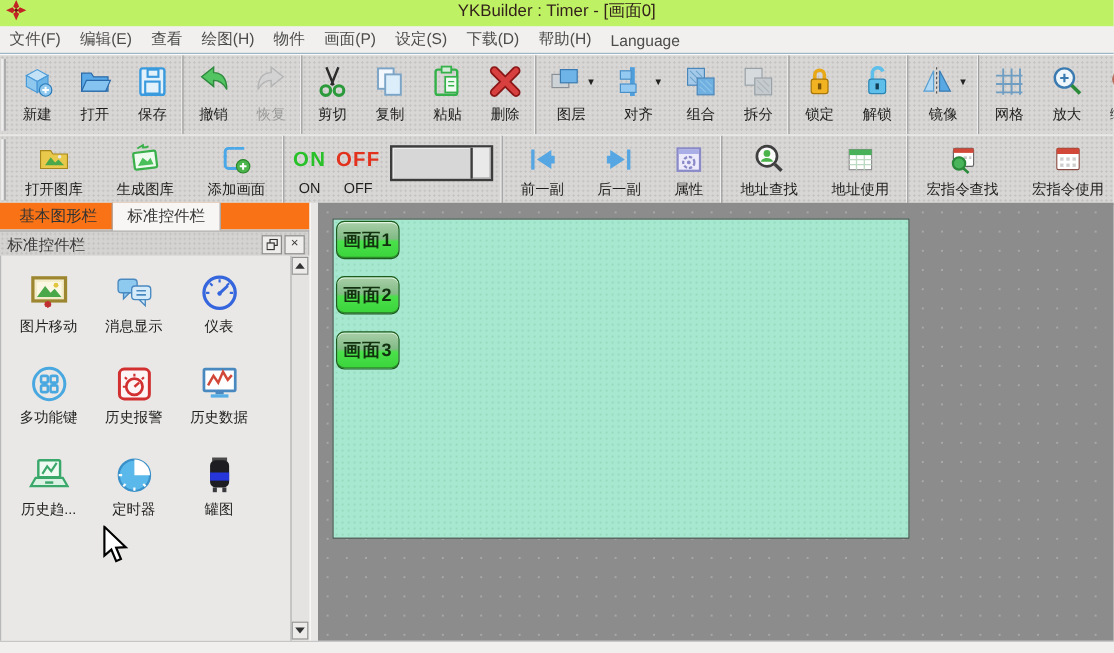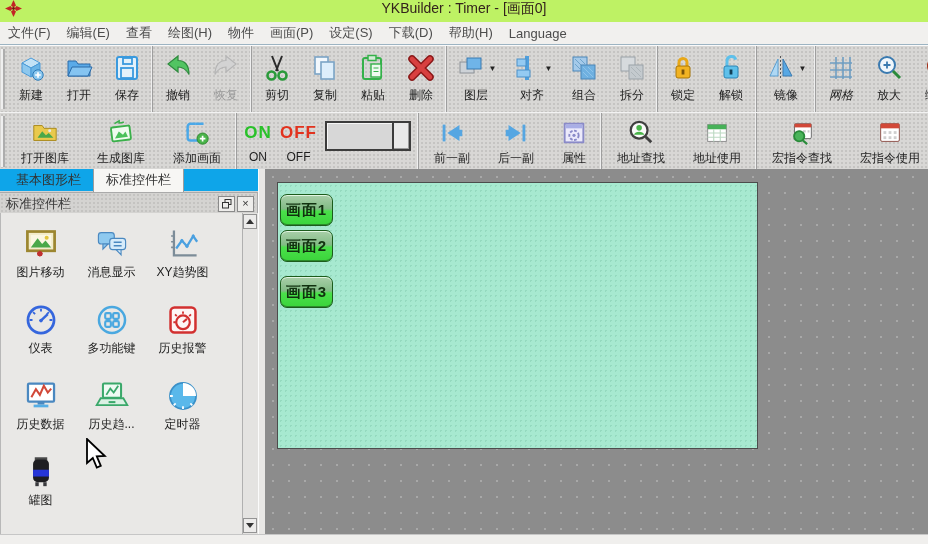--- a/index.html
+++ b/index.html
@@ -26,21 +26,21 @@
   .tb-label{font-size:12px;color:#1e1e1e;white-space:nowrap;}
   .tb-item.disabled .tb-label{color:#9b9b9b;}
   .onoff{font-weight:bold;font-size:17px;letter-spacing:1px;}
   .onoff.on{color:#29c129;}
   .onoff.off{color:#e2321e;}
   .slider-ctl{width:82px;height:26px;margin:8px 6px 0;background:#d7d7d7;border:2px solid #3c3c3c;
               box-shadow:inset 1px 1px 0 #f6f6f6;position:relative;align-self:flex-start;}
   .slider-handle{position:absolute;top:0;right:0;width:15px;height:100%;background:#e9e9e9;
                  border-left:2px solid #3c3c3c;box-shadow:inset -1px -1px 0 #9a9a9a;}
   .leftcol{position:absolute;top:169px;left:0;width:258px;bottom:9px;background:#ebeae8;}
-  .tabrow{height:22px;background:#0ea5e9;display:flex;align-items:flex-start;padding-left:4px;border-bottom:1px solid #d2d2d2;}
+  .tabrow{height:22px;background:#f97316;display:flex;align-items:flex-start;padding-left:4px;border-bottom:1px solid #d2d2d2;}
   .tab{font-size:13px;color:#333;padding:2px 12px 3px;border-right:1px solid #9c9c9c;white-space:nowrap;}
   .tab.active{background:#f7f6f4;}
   .panel-header{height:21px;background-color:#d4d3d1;background-image:radial-gradient(#c4c3c1 1px,transparent 1px);
                 background-size:4px 4px;display:flex;align-items:center;padding:0 3px 0 6px;
                 border:1px solid #aaa;border-left:none;}
   .panel-title{font-size:13px;color:#3a3a3a;flex:1;}
   .ph-btns{display:flex;gap:2px;}
   .ph-btn{width:17px;height:16px;background:#eeedeb;border:1px solid #8a8a8a;display:flex;align-items:center;
           justify-content:center;font-size:11px;color:#333;padding:0;line-height:1;}
   .panel-body{position:absolute;top:44px;bottom:0;left:0;right:0;background:#e9e8e6;
@@ -298,21 +298,21 @@
               <polygon points="26,23 17,6 17,23" fill="#58a8e4" stroke="#3a7ab0"></polygon>
               <path d="M14.5 3v24" stroke="#555" stroke-width="1" stroke-dasharray="2 2"></path>
             </svg>
           </span>
           <span class="dd">▼</span>
         </div>
         <span class="tb-label">镜像</span>
       </button>
     </div>
     <div class="tb-group">
-      <button class="tb-item" style="background: none; border: none; min-width: 48px; font-style: italic;">
+      <button class="tb-item" style="background: none; border: none; min-width: 48px;">
         <div class="icrow">
           <span class="ic">
             <svg width="30" height="30" viewBox="0 0 30 30">
               <path d="M10 4v22M17 4v22M24 4v22M4 10h22M4 17h22M4 24h22" stroke="#6f9ec2" stroke-width="1.6"></path>
             </svg>
           </span>
         </div>
         <span class="tb-label">网格</span>
       </button>
       <button class="tb-item" style="background: none; border: none; min-width: 48px;">
@@ -546,33 +546,20 @@
               <rect x="13" y="10" width="14" height="10" rx="2.5" fill="#d6ebfa" stroke="#4a88c0"></rect>
               <path d="M23 20v4.5L18.5 20z" fill="#d6ebfa" stroke="#4a88c0"></path>
               <path d="M16.5 13.5h7M16.5 16.5h7" stroke="#4a88c0" stroke-width="1.2"></path>
             </svg>
           </span>
           <span class="panel-label">消息显示</span>
         </div>
         <div class="panel-item">
           <span class="ic">
             <svg width="34" height="34" viewBox="0 0 30 30">
-              <path d="M7 3v22h20" fill="none" stroke="#7c8c98" stroke-width="2"></path>
-              <path d="M7 8H4.5M7 13H4.5M7 18H4.5" stroke="#7c8c98" stroke-width="1.4"></path>
-              <path d="M9 19l5-7 4.5 5 5.5-9 3.5 5" fill="none" stroke="#4aa0e0" stroke-width="2"></path>
-              <circle cx="14" cy="12" r="1.4" fill="#4aa0e0"></circle>
-              <circle cx="18.5" cy="17" r="1.4" fill="#4aa0e0"></circle>
-              <circle cx="24" cy="8" r="1.4" fill="#4aa0e0"></circle>
-            </svg>
-          </span>
-          <span class="panel-label">XY趋势图</span>
-        </div>
-        <div class="panel-item">
-          <span class="ic">
-            <svg width="34" height="34" viewBox="0 0 30 30">
               <circle cx="15" cy="15" r="11.5" fill="none" stroke="#3566dd" stroke-width="2.4"></circle>
               <path d="M15 5v2.5M25 15h-2.5M5 15h2.5M8 8l1.8 1.8M22 8L20.2 9.8" stroke="#3566dd" stroke-width="1.6"></path>
               <path d="M14.2 16.2L21 9.8" stroke="#3566dd" stroke-width="2.2"></path>
               <circle cx="15" cy="15.5" r="1.6" fill="#3566dd"></circle>
             </svg>
           </span>
           <span class="panel-label">仪表</span>
         </div>
         <div class="panel-item">
           <span class="ic">
@@ -654,21 +641,21 @@
           <i class="tri-down"></i>
         </div>
     </div>
   </div>
 </div>
 
 <div class="splitter"></div>
 
 <div class="workspace">
   <div class="canvas" id="canvas">
-      <button class="screen-btn" style="top: 1px; margin-top: 10px;">画面1</button>
+      <button class="screen-btn" style="top: 1px;">画面1</button>
       <button class="screen-btn" style="top: 47px;">画面2</button>
       <button class="screen-btn" style="top: 93px;">画面3</button>
     </div>
 </div>
 
 <div class="statusbar"></div>
 
 <div class="cursor">
   <svg width="24" height="32" viewBox="0 0 12 16">
       <polygon points="1.5,0.5 1.5,12.5 4.4,10 6.4,14.8 8.4,13.9 6.4,9.2 10.4,9" fill="#fff" stroke="#000" stroke-width="0.9"></polygon>

